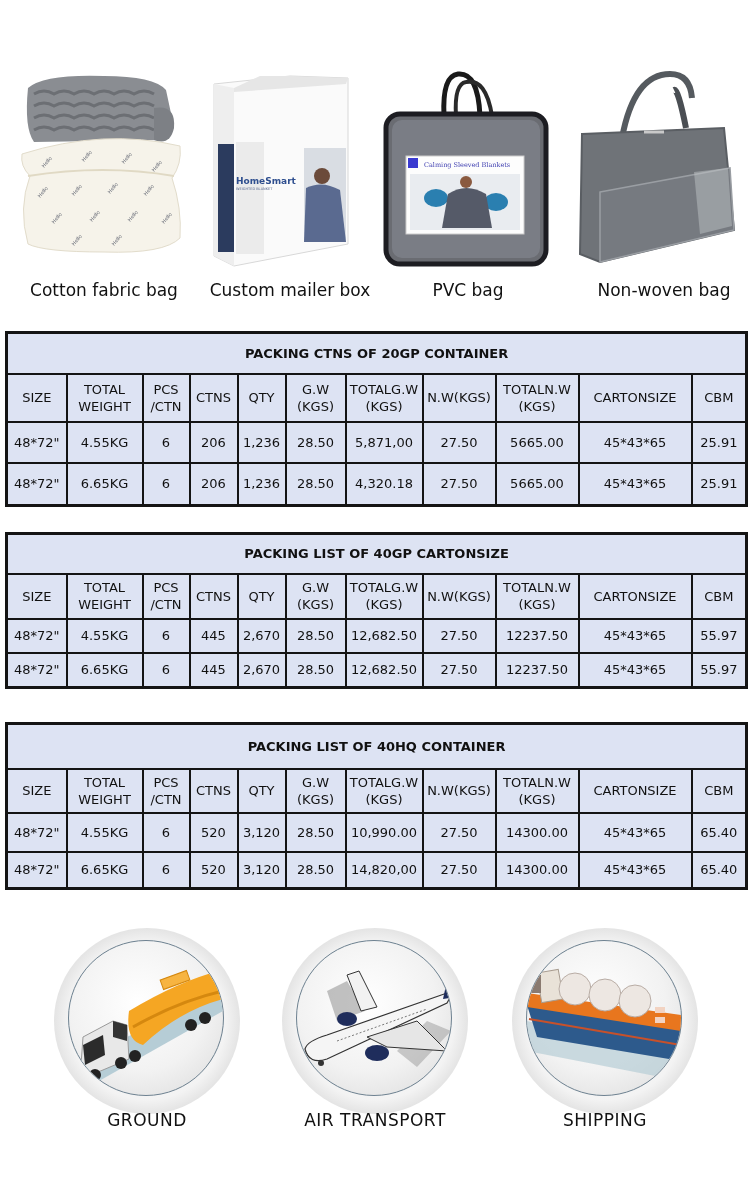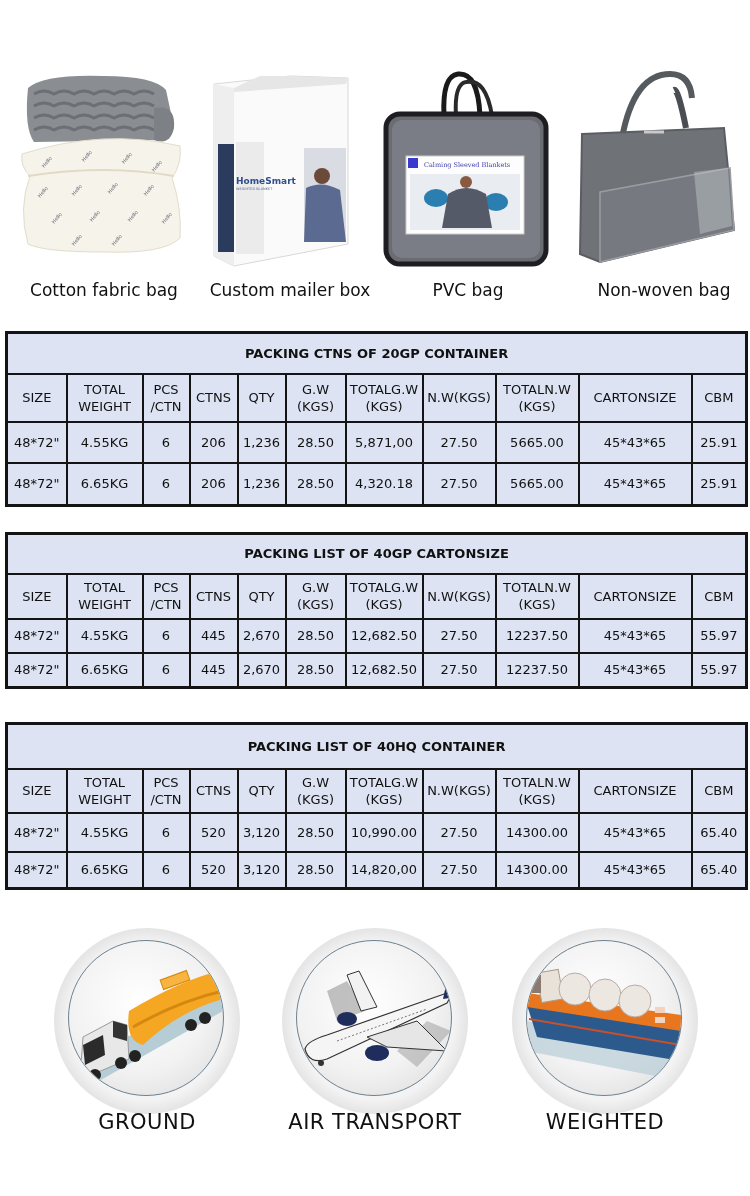--- a/index.html
+++ b/index.html
@@ -20,21 +20,21 @@
   table.pack .title { font-weight: bold; font-size: 13px; }
   table.pack { border: 3px solid #141414; }
 
   
   .transport { position: absolute; top: 928px; width: 186px; height: 210px; }
   .transport .ring { position: absolute; left: 0; top: 0; width: 186px; height: 186px; border-radius: 50%;
      background: radial-gradient(circle at 50% 50%, #ffffff 0%, #f3f3f3 60%, #d7d7d7 80%, #f6f6f6 95%, #ffffff 100%); }
   .transport .disc { position: absolute; left: 14px; top: 12px; width: 154px; height: 154px; border-radius: 50%;
      border: 1px solid #6d8190; background: radial-gradient(circle at 45% 40%, #ffffff 0%, #f2f2f2 55%, #d9d9d9 100%); overflow: hidden; }
   .transport .label { position: absolute; top: 182px; left: -40px; width: 266px; text-align: center;
-     font-size: 21px; letter-spacing: 0.5px; color: #111; }
+     font-size: 17px; letter-spacing: 0.5px; color: #111; }
 </style>
 </head>
 <body>
 
 <div>
 
   <div class="product" style="left:14px;">
     <svg class="pic" viewBox="0 0 180 200">
 
       <path d="M14 20 Q30 6 90 8 Q140 8 152 22 L158 50 Q160 64 148 72 L20 74 Q10 60 14 20Z" fill="#8a8d92"></path>
@@ -348,15 +348,15 @@
         <path d="M0 52 L154 74 L154 90 L0 66Z" fill="#e8761e"></path>
         <rect x="12" y="30" width="22" height="30" fill="#e9e2d8" stroke="#a89c90" transform="rotate(-10 23 45)"></rect>
         <rect x="4" y="34" width="10" height="18" fill="#8a7a70"></rect>
         <circle cx="48" cy="48" r="16" fill="#ede7e2" stroke="#b8aca4"></circle>
         <circle cx="78" cy="54" r="16" fill="#ede7e2" stroke="#b8aca4"></circle>
         <circle cx="108" cy="60" r="16" fill="#ede7e2" stroke="#b8aca4"></circle>
         <rect x="128" y="66" width="10" height="6" fill="#f2d3c2"></rect>
         <rect x="128" y="76" width="10" height="6" fill="#f2d3c2"></rect>
       </svg>
     </div>
-    <div class="label">WEIGHTED</div>
+    <div class="label">SHIPPING</div>
   </div>
 </div>
 
 </body></html>

